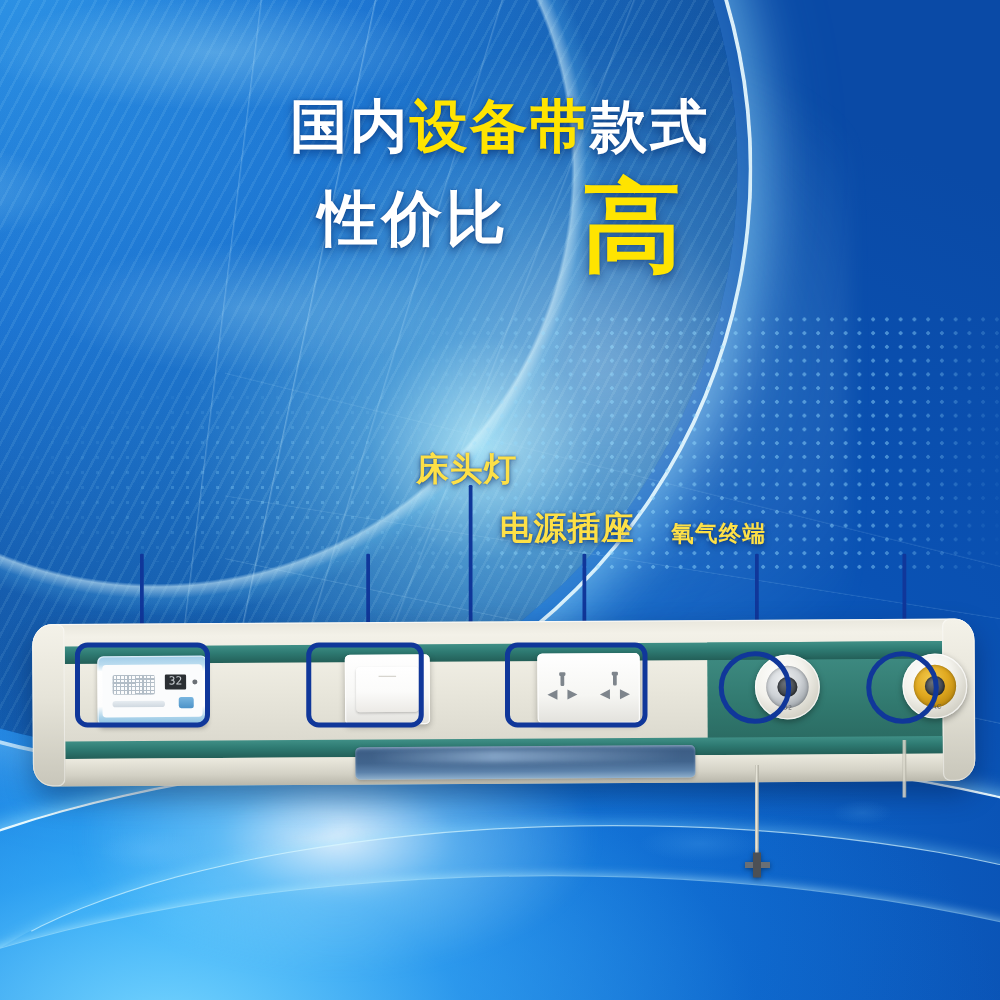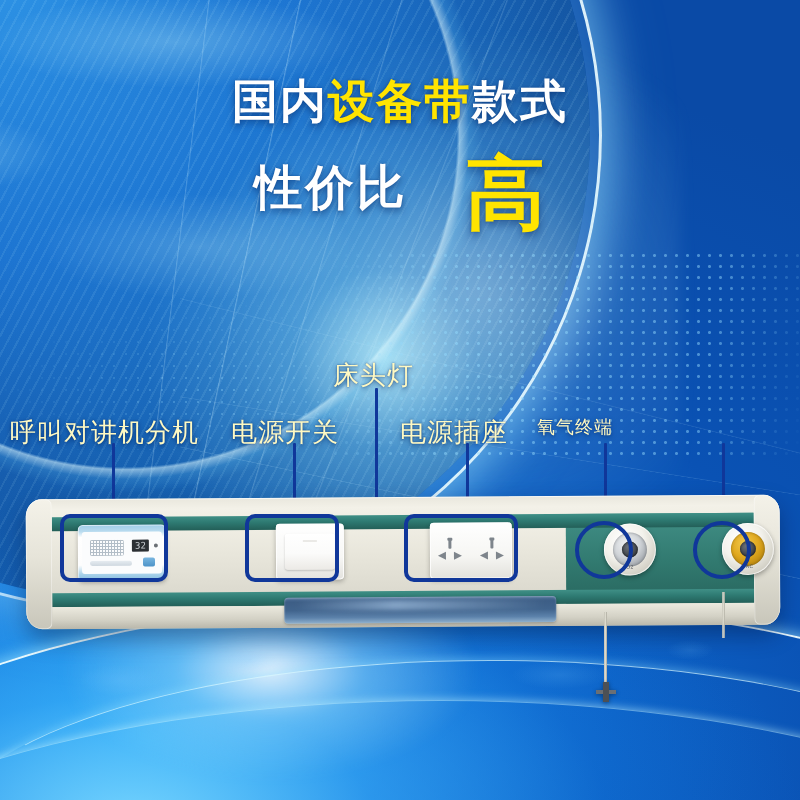--- a/index.html
+++ b/index.html
@@ -113,35 +113,35 @@
   
   .headline{position:absolute;left:0;top:78px;width:800px;text-align:center;}
   .hl1{
     font-size:46px;font-weight:700;letter-spacing:2px;line-height:1;
     color:#ffffff;
     text-shadow:0 0 2px rgba(6,50,120,.55), 0 3px 7px rgba(3,35,95,.55);
     white-space:nowrap;
   }
   .hl1 .y{color:#ffe400;}
   .hl2row{
-    margin-top:24px;display:flex;align-items:center;justify-content:center;gap:58px;
+    margin-top:12px;display:flex;align-items:center;justify-content:center;gap:58px;
   }
   .hl2{
     font-size:48px;font-weight:700;letter-spacing:3px;color:#ffffff;line-height:1;
     text-shadow:0 0 2px rgba(6,50,120,.55), 0 3px 7px rgba(3,35,95,.55);
   }
   .hl3{
     font-size:80px;font-weight:700;color:#ffe400;line-height:1;
     text-shadow:0 0 2px rgba(6,50,120,.5), 0 4px 9px rgba(3,35,95,.5);
     position:relative;top:6px;
   }
 
   
   .label{
-    position:absolute;color:#fef9c3;font-weight:400;white-space:nowrap;
+    position:absolute;color:#fde047;font-weight:700;white-space:nowrap;
     text-shadow:0 0 2px rgba(5,45,115,.7), 0 2px 5px rgba(3,35,95,.6);
     letter-spacing:1px;
   }
   .leader{position:absolute;width:3px;background:#10379a;border-radius:1px;}
 
   
   .panel-wrap{position:absolute;left:26px;top:497px;width:754px;height:130px;}
   .panel{
     position:absolute;inset:0;
     border-radius:16px/18px;
@@ -289,24 +289,22 @@
   <div class="worldmap"></div>
 
   <div class="headline">
     <div class="hl1"><span>国内</span><span class="y">设备带</span><span>款式</span></div>
     <div class="hl2row">
       <div class="hl2">性价比</div>
       <div class="hl3">高</div>
     </div>
   </div>
 
-  <div class="label" style="left:10px;top:415px;font-size:26px;">呼叫对讲机分机</div>
-  <div class="label" style="left:231px;top:415px;font-size:26px;">电源开关</div>
   <div class="label" style="left:333px;top:358px;font-size:26px;">床头灯</div>
-  <div class="label" style="left:400px;top:415px;font-size:26px;">电源插座</div>
+  <div class="label" style="left:400px;top:405px;font-size:26px;">电源插座</div>
   <div class="label" style="left:537px;top:415px;font-size:18px;">氧气终端</div>
 
   <div class="leader" style="left:112px;top:443px;height:84px;"></div>
   <div class="leader" style="left:293px;top:443px;height:84px;"></div>
   <div class="leader" style="left:375px;top:388px;height:218px;"></div>
   <div class="leader" style="left:466px;top:443px;height:84px;"></div>
   <div class="leader" style="left:604px;top:443px;height:90px;"></div>
   <div class="leader" style="left:722px;top:443px;height:90px;"></div>
 
   <div class="panel-wrap">

